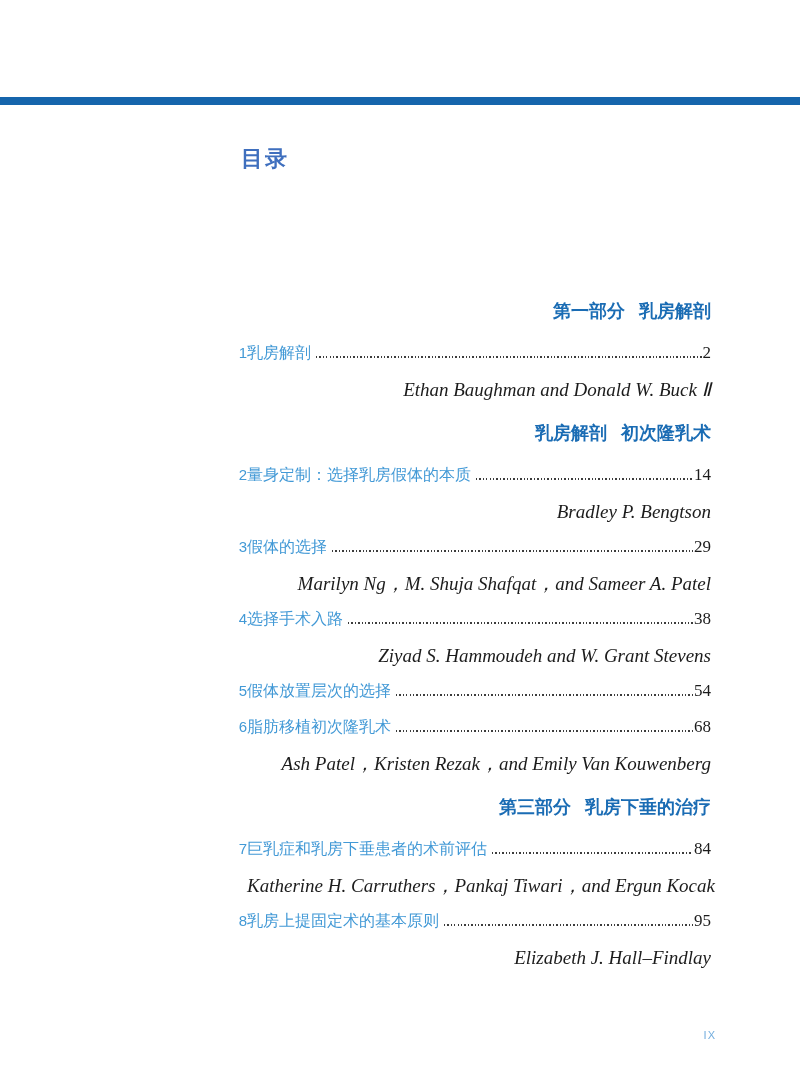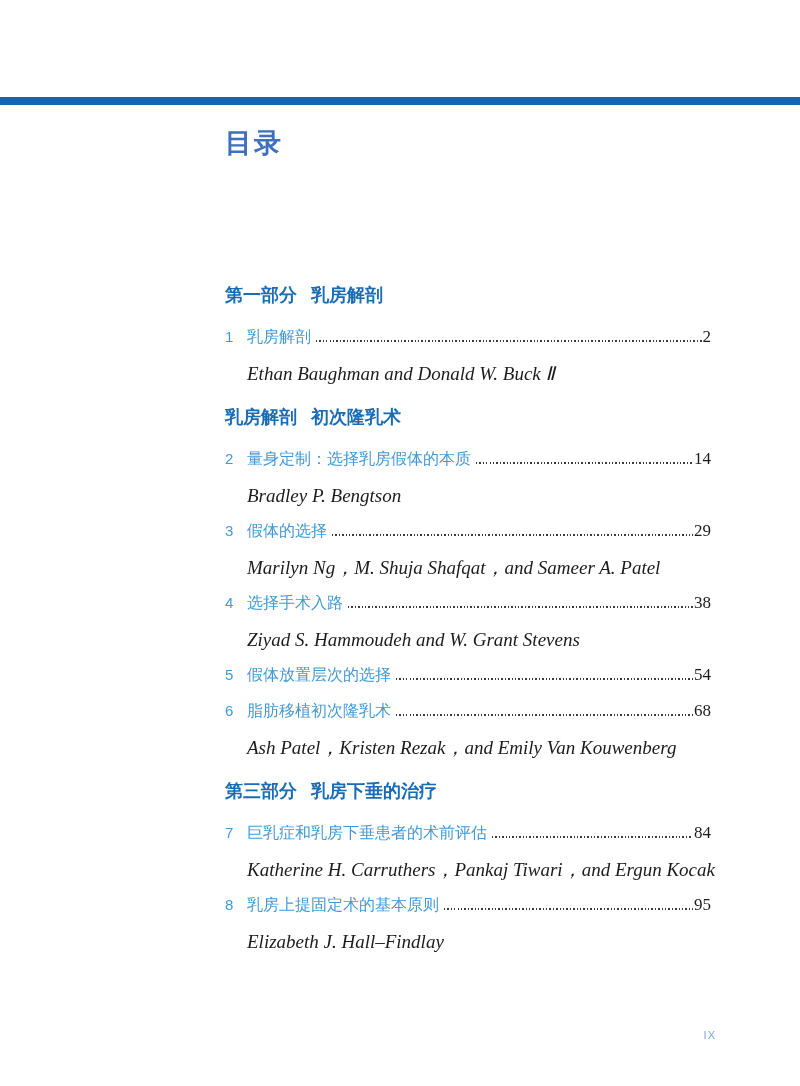--- a/index.html
+++ b/index.html
@@ -18,25 +18,25 @@
     font-family:"Liberation Sans",sans-serif;overflow:hidden;
   }
   .top-bar{
     position:absolute;top:97px;left:0;width:800px;height:8px;
     background:var(--bar);
   }
   .content{
     position:absolute;left:225px;top:128px;width:486px;
   }
   .toc-title{
-    font-size:27px;line-height:30px;font-weight:bold;color:var(--toc-title);
-    margin:0;letter-spacing:2px;
+    font-size:22px;line-height:30px;font-weight:bold;color:var(--toc-title);
+    margin:16px;letter-spacing:2px;
   }
   .sections{margin-top:128px;}
-  .section{margin:0;}
+  .section{margin:0;text-align:right;}
   .section + .section{margin-top:27px;}
   .section-heading{
     font-size:18px;line-height:18px;font-weight:bold;color:var(--section);
     margin:0 0 25px 0;white-space:nowrap;
   }
   .section-heading .stitle{margin-left:14px;}
   .chapter{margin:0;}
   .chapter + .chapter{margin-top:20px;}
   .entry-row{
     display:flex;align-items:flex-end;width:100%;

